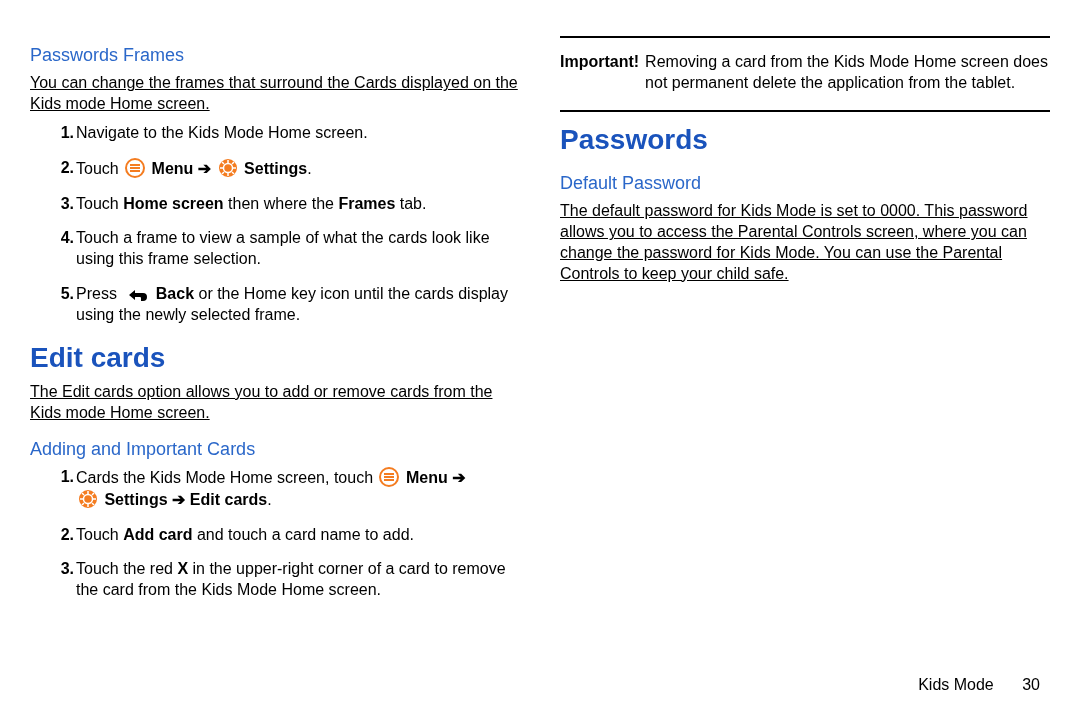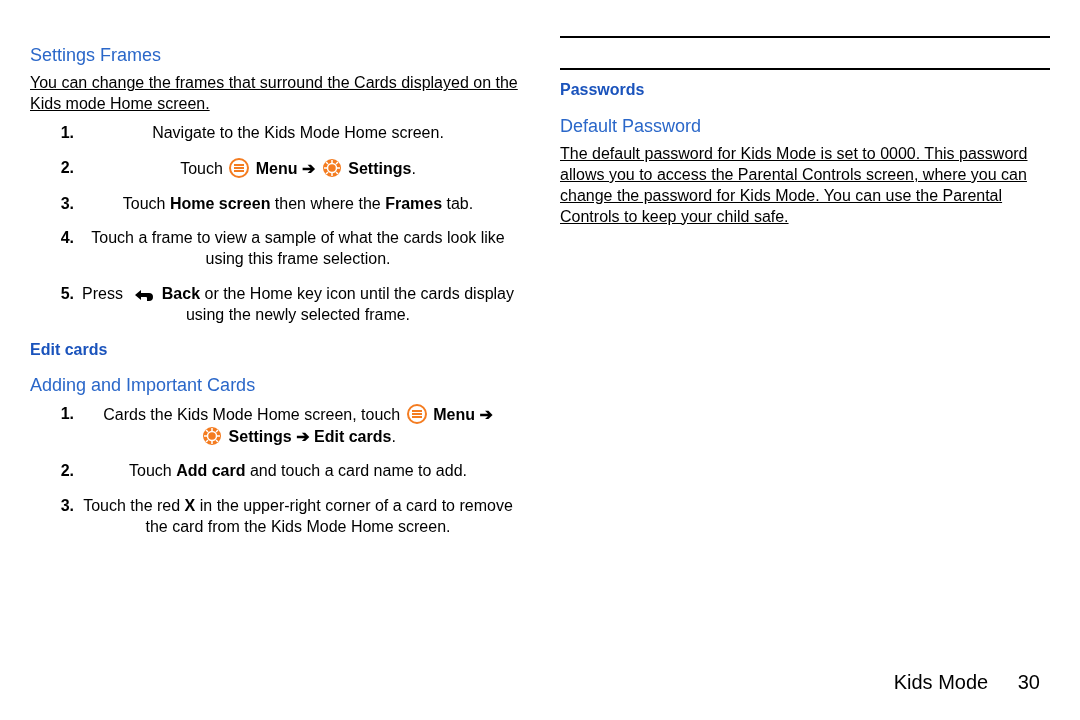--- a/index.html
+++ b/index.html
@@ -24,21 +24,21 @@
     flex: 1 1 0;
     font-size: 16px;
     line-height: 1.3;
   }
   .hr-line {
     border-top: 2px solid #000;
     margin: 6px 0 6px 0;
   }
   h2.section {
     color: #1a53bc;
-    font-size: 16px;
+    font-size: 28px;
     font-weight: 900;
     margin: 10px 0 6px 0;
   }
   h3.subs {
     color: #2a67c9;
     font-size: 18px;
     font-weight: 400;
     margin: 14px 0 6px 0;
   }
   p {
@@ -48,21 +48,20 @@
   ol.steps {
     margin: 4px 0 8px 0;
     padding-left: 46px;
     list-style: none;
     counter-reset: step;
   }
   ol.steps > li {
     counter-increment: step;
     margin: 6px 0 14px 0;
     position: relative;
-    text-align: center;
   }
   ol.steps > li::before {
     content: counter(step) ".";
     position: absolute;
     left: -26px;
     width: 24px;
     text-align: right;
     font-weight: 900;
   }
   .b { font-weight: 900; }
@@ -79,32 +78,32 @@
   }
   .important-block .label {
     font-weight: 900;
     white-space: nowrap;
     margin-right: 6px;
   }
   .footer {
     position: absolute;
     bottom: 26px;
     right: 40px;
-    font-size: 20px;
+    font-size: 16px;
   }
   .footer .sect { margin-right: 24px; }
 </style>
 </head>
 <body>
 
 <div class="page">
 
   <div class="col">
 
-    <h3 class="subs">Settings Frames</h3>
+    <h3 class="subs">Passwords Frames</h3>
     <p>You can change the frames that surround the Cards displayed on the Kids mode Home screen.</p>
 
     <ol class="steps">
       <li>
         <span>Navigate to the Kids Mode Home screen.</span>
       </li>
       <li>
         <span>Touch </span><span class="icon"><svg width="20" height="20">
               <circle cx="10" cy="10" r="9" fill="#fff" stroke="#f47c20" stroke-width="2"></circle>
               <rect x="5" y="6" width="10" height="2" fill="#f47c20"></rect>
@@ -132,20 +131,21 @@
         <span>Touch a frame to view a sample of what the cards look like using this frame selection.</span>
       </li>
       <li>
         <span>Press </span><span class="icon"><svg width="26" height="16">
               <path d="M6 8 L12 3 L12 6 L20 6 A4 4 0 0 1 20 14 L18 14 L18 11 A1 1 0 0 0 17 10 L12 10 L12 13 Z" fill="#000"></path>
             </svg></span><span class="b"> Back</span><span> or the Home key icon until the cards display using the newly selected frame.</span>
       </li>
     </ol>
 
     <h2 class="section">Edit cards</h2>
+    <p>The Edit cards option allows you to add or remove cards from the Kids mode Home screen.</p>
 
     <h3 class="subs">Adding and Important Cards</h3>
 
     <ol class="steps">
       <li>
         <span>Cards the Kids Mode Home screen, touch </span><span class="icon"><svg width="20" height="20">
               <circle cx="10" cy="10" r="9" fill="#fff" stroke="#f47c20" stroke-width="2"></circle>
               <rect x="5" y="6" width="10" height="2" fill="#f47c20"></rect>
               <rect x="5" y="9" width="10" height="2" fill="#f47c20"></rect>
               <rect x="5" y="12" width="10" height="2" fill="#f47c20"></rect>
@@ -172,20 +172,22 @@
         <span>Touch the red </span><span class="b">X</span><span> in the upper-right corner of a card to remove the card from the Kids Mode Home screen.</span>
       </li>
     </ol>
 
   </div>
 
   <div class="col">
 
     <div class="hr-line"></div>
     <div class="important-block">
+      <span class="label">Important!</span>
+      <span>Removing a card from the Kids Mode Home screen does not permanent delete the application from the tablet.</span>
     </div>
     <div class="hr-line"></div>
 
     <h2 class="section">Passwords</h2>
     <h3 class="subs" style="">Default Password</h3>
     <p>The default password for Kids Mode is set to 0000. This password allows you to access the Parental Controls screen, where you can change the password for Kids Mode. You can use the Parental Controls to keep your child safe.</p>
 
   </div>
 
   <div class="footer">

